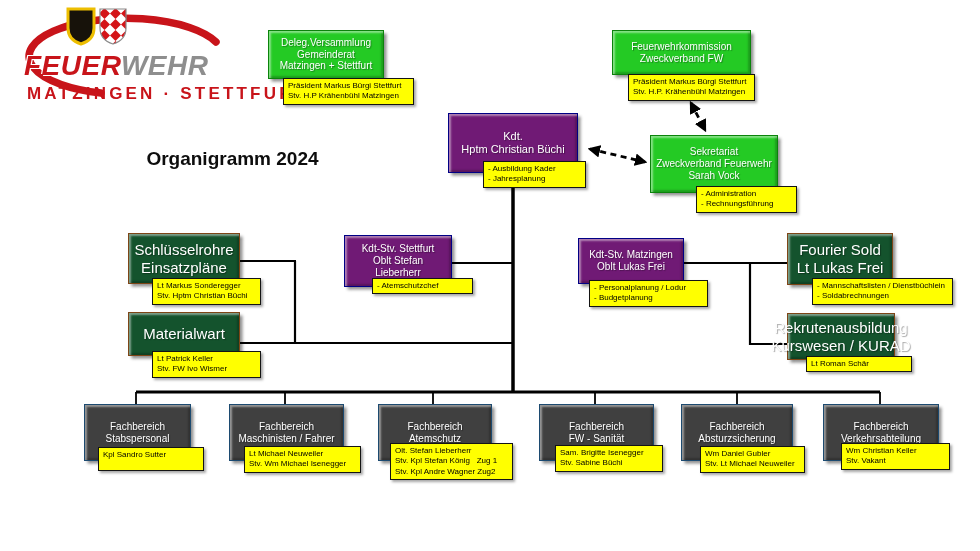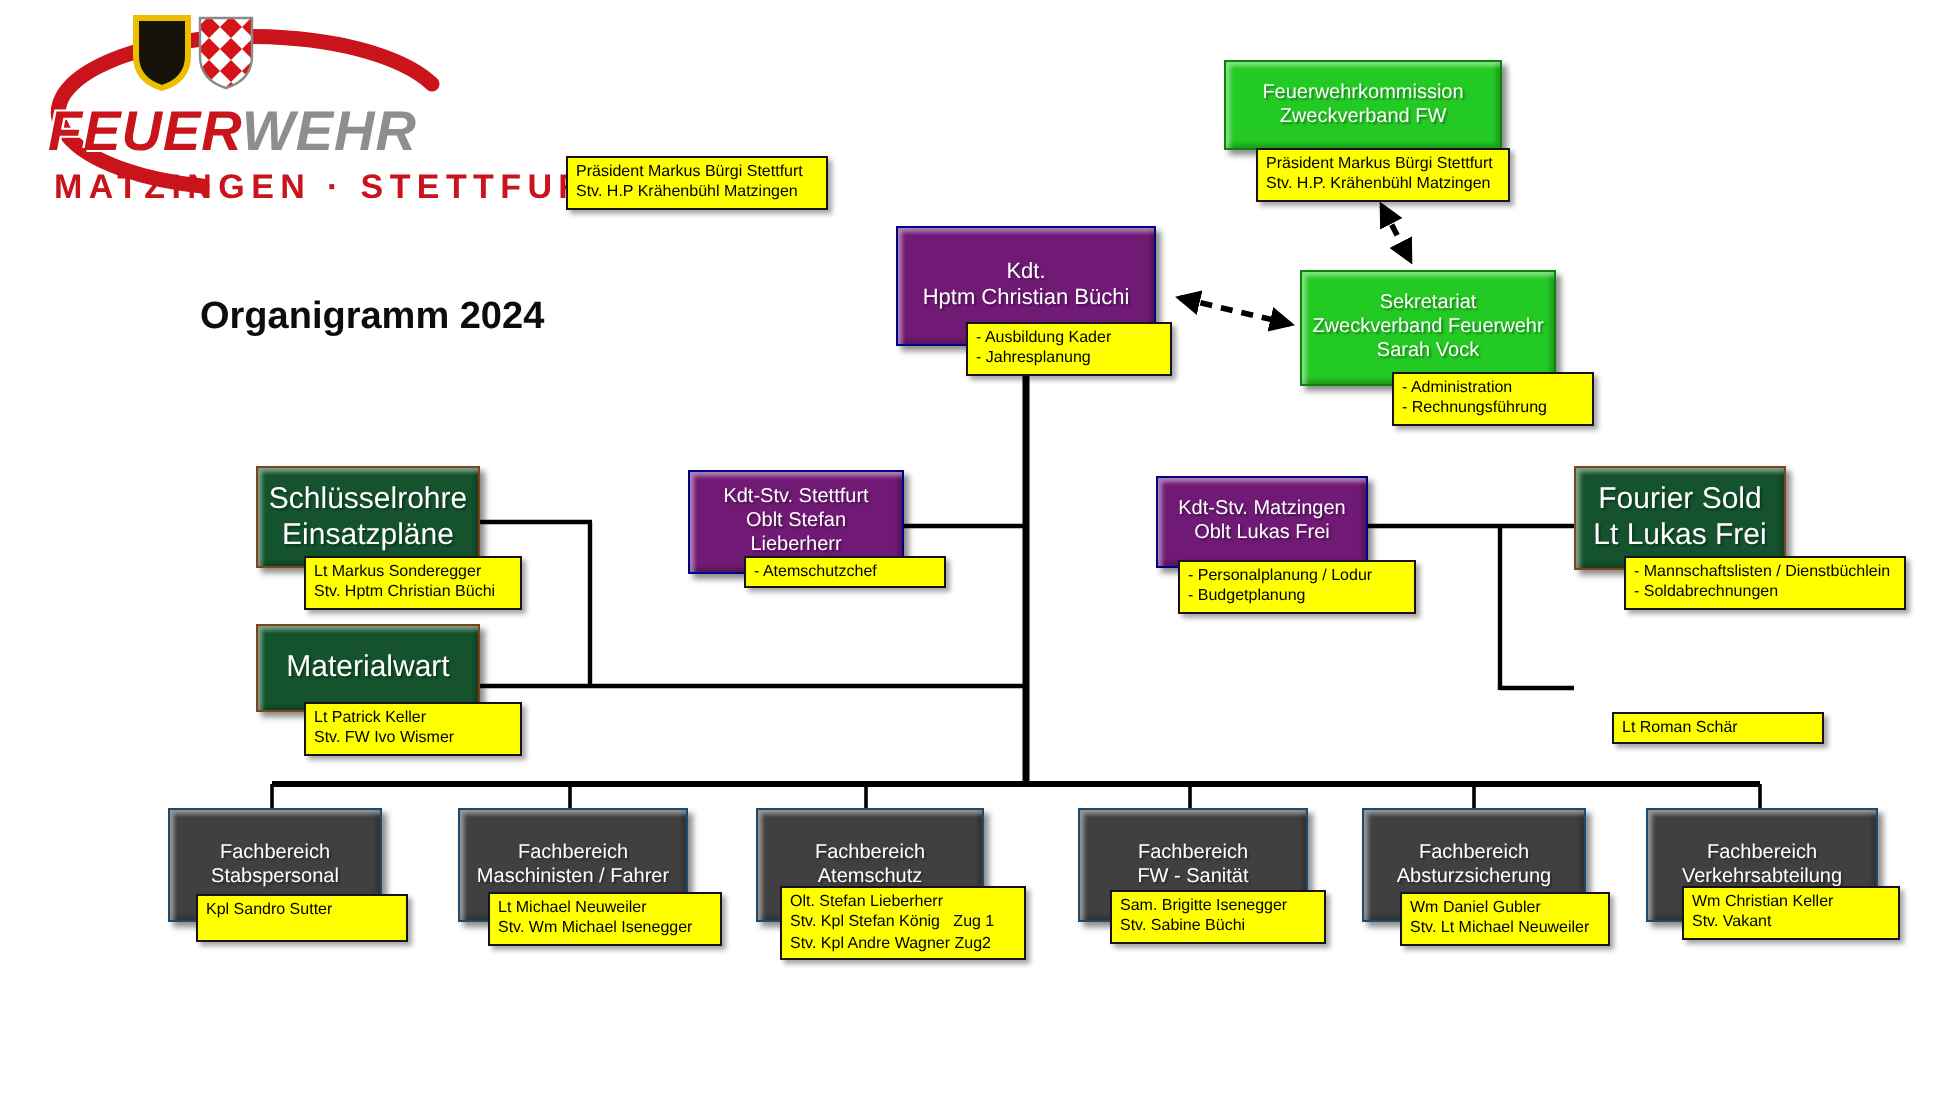--- a/index.html
+++ b/index.html
@@ -30,21 +30,21 @@
   .note{
     position:absolute;z-index:3;background:#ffff00;color:#000;
     border:1.5px solid #141414;font-size:8px;line-height:1.3;
     padding:2px 5px 2px 4px;text-align:left;
     box-shadow:2px 2px 2.5px rgba(0,0,0,0.35);
   }
   .note span{display:block;white-space:pre;}
   
   .title{
     position:absolute;left:100px;top:147px;width:265px;z-index:2;
-    text-align:left;font-size:19px;font-weight:bold;color:#0d0d0d;line-height:1.25;
+    text-align:center;font-size:19px;font-weight:bold;color:#0d0d0d;line-height:1.25;
   }
   .title span{display:block;white-space:nowrap;}
   
   .logo{position:absolute;left:14px;top:6px;width:224px;height:108px;z-index:2;}
   .logo svg{position:absolute;left:0;top:0;}
   .wordmark{
     position:absolute;left:10px;top:44px;font-style:italic;font-weight:bold;
     font-size:28px;letter-spacing:0.5px;white-space:nowrap;
     text-shadow:1px 1px 0 #ffffff,-1px -1px 0 #ffffff;
   }
@@ -104,20 +104,25 @@
       </g>
     </svg>
     <div class="wordmark"><span class="w-red">FEUER</span><span class="w-gray">WEHR</span></div>
     <div class="logo-sub">MATZINGEN · STETTFURT</div>
   </div>
 
   <div class="title">
     <span>Organigramm 2024</span>
   </div>
 
+  <div class="box green" style="left:268px;top:30px;width:114px;height:47px">
+    <span>Deleg.Versammlung</span>
+    <span>Gemeinderat</span>
+    <span>Matzingen + Stettfurt</span>
+  </div>
   <div class="note" style="left:283px;top:78px;min-width:120px">
     <span>Präsident Markus Bürgi Stettfurt</span>
     <span>Stv. H.P Krähenbühl Matzingen</span>
   </div>
 
   <div class="box green" style="left:612px;top:30px;width:137px;height:43px">
     <span>Feuerwehrkommission</span>
     <span>Zweckverband FW</span>
   </div>
   <div class="note" style="left:628px;top:74px;min-width:116px">
@@ -181,20 +186,24 @@
 
   <div class="box orange" style="left:787px;top:233px;width:104px;height:50px">
     <span>Fourier Sold</span>
     <span>Lt Lukas Frei</span>
   </div>
   <div class="note" style="left:812px;top:278px;min-width:130px">
     <span>- Mannschaftslisten / Dienstbüchlein</span>
     <span>- Soldabrechnungen</span>
   </div>
 
+  <div class="box orange" style="left:787px;top:313px;width:106px;height:45px">
+    <span>Rekrutenausbildung</span>
+    <span>Kurswesen / KURAD</span>
+  </div>
   <div class="note" style="left:806px;top:356px;min-width:95px">
     <span>Lt Roman Schär</span>
   </div>
 
   <div class="box steel" style="left:84px;top:404px;width:105px;height:55px">
     <span>Fachbereich</span>
     <span>Stabspersonal</span>
   </div>
   <div class="note" style="left:98px;top:447px;min-width:95px;min-height:18px">
     <span>Kpl Sandro Sutter</span>

